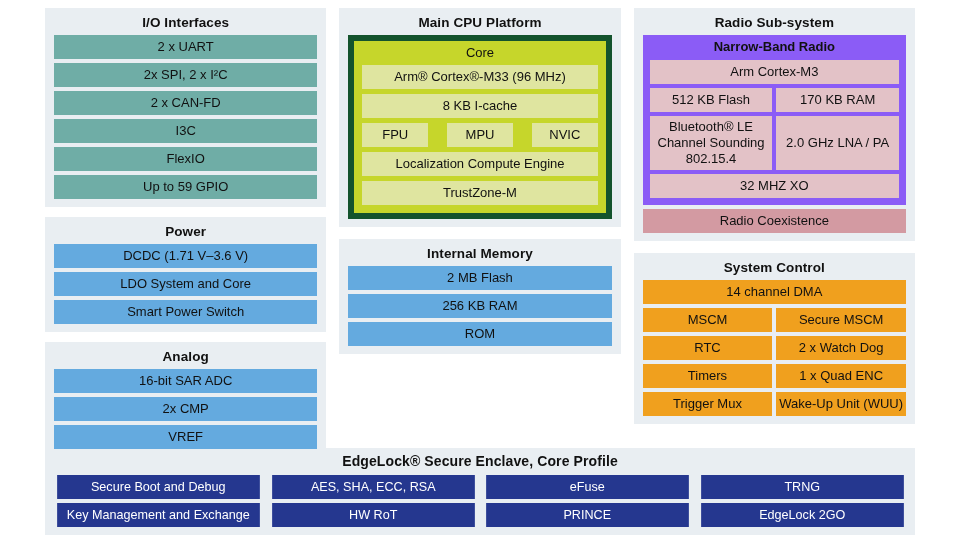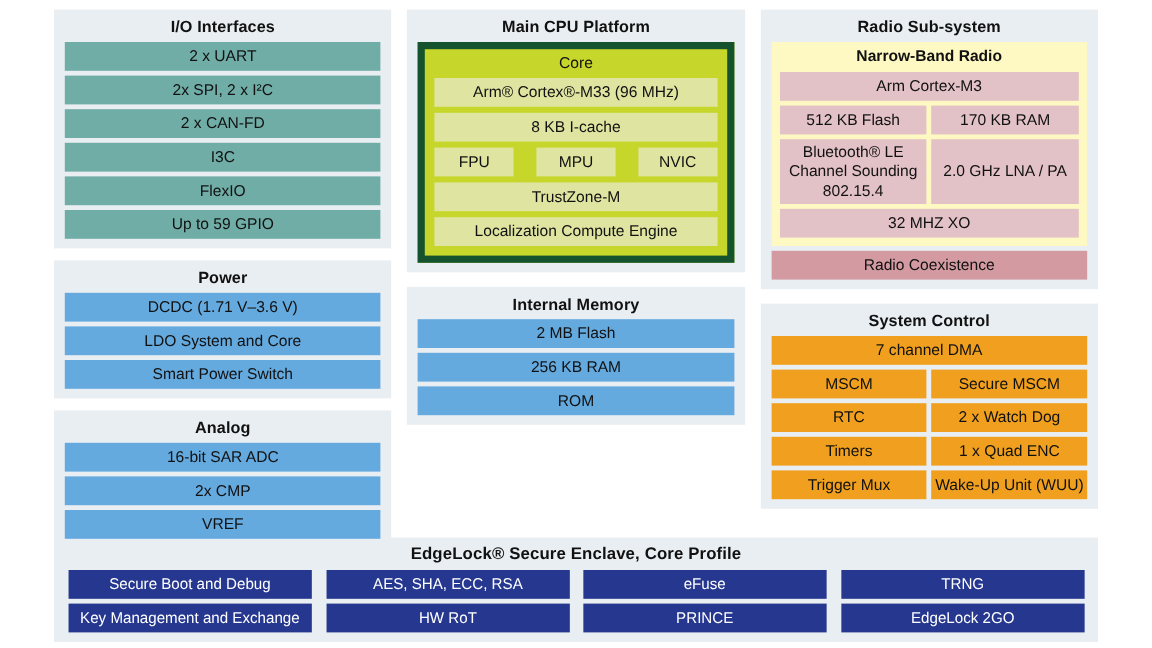--- a/index.html
+++ b/index.html
@@ -96,21 +96,21 @@
     font-size: 13px;
     line-height: 17px;
     padding: 3px 0 4px 0;
     color: #111;
   }
   .core-blocks { display: flex; flex-direction: column; gap: 5px; }
   .green-l { background: #dfe5a0; }
 
   
   .radio-box {
-    background: #fef9c3;
+    background: #8b5cf6;
     padding: 0 7px 7px 7px;
     box-sizing: border-box;
   }
   .radio-title {
     text-align: center;
     font-weight: bold;
     font-size: 13px;
     line-height: 18px;
     padding: 3px 0 4px 0;
     color: #111;
@@ -197,22 +197,22 @@
         <div class="core-box">
           <div class="core-title">Core</div>
           <div class="core-blocks">
             <div class="blk green-l">Arm® Cortex®-M33 (96 MHz)</div>
             <div class="blk green-l">8 KB I-cache</div>
             <div class="row3">
               <div class="blk green-l">FPU</div>
               <div class="blk green-l">MPU</div>
               <div class="blk green-l">NVIC</div>
             </div>
+            <div class="blk green-l">Localization Compute Engine</div>
             <div class="blk green-l">TrustZone-M</div>
-            <div class="blk green-l">Localization Compute Engine</div>
           </div>
         </div>
       </div>
 
       <div class="gap-12"></div>
 
       <div class="panel">
         <div class="panel-title">Internal Memory</div>
         <div class="blocks">
           <div class="blk blue">2 MB Flash</div>
@@ -244,21 +244,21 @@
         </div>
         <div style="height:4px"></div>
         <div class="blk pink-d">Radio Coexistence</div>
       </div>
 
       <div class="gap-12"></div>
 
       <div class="panel">
         <div class="panel-title">System Control</div>
         <div class="blocks">
-          <div class="blk orange">7 channel DMA</div>
+          <div class="blk orange">14 channel DMA</div>
           <div class="row2">
             <div class="blk orange">MSCM</div>
             <div class="blk orange">Secure MSCM</div>
           </div>
           <div class="row2">
             <div class="blk orange">RTC</div>
             <div class="blk orange">2 x Watch Dog</div>
           </div>
           <div class="row2">
             <div class="blk orange">Timers</div>

